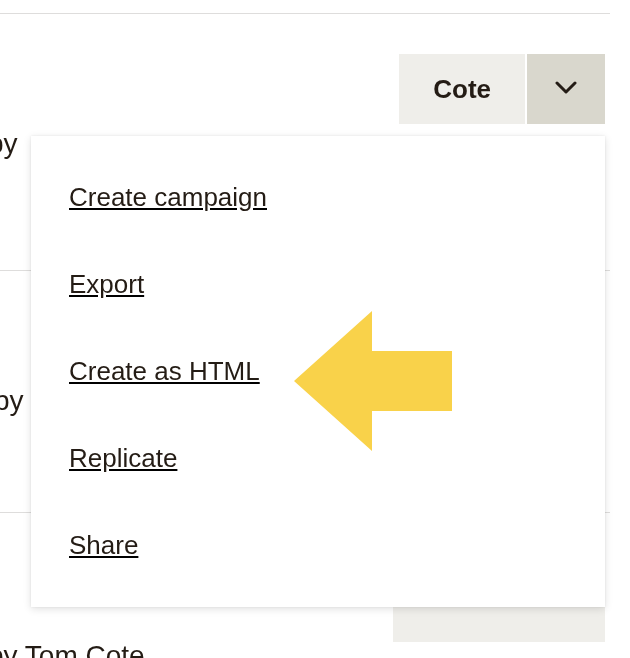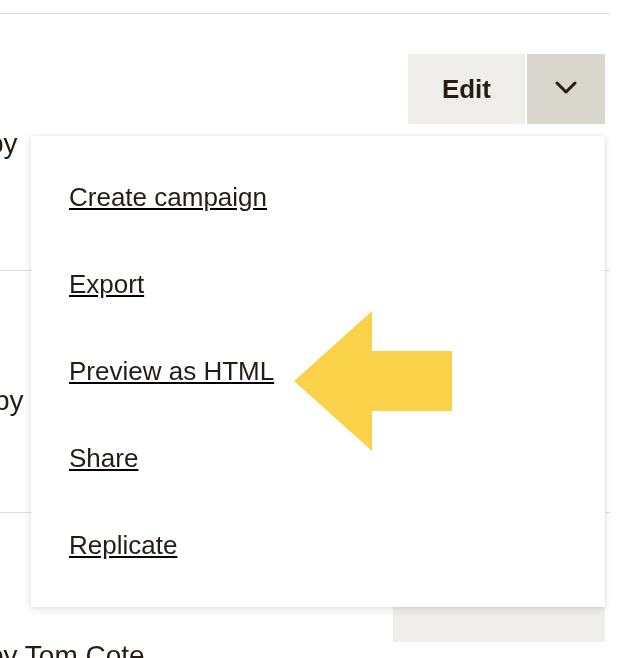--- a/index.html
+++ b/index.html
@@ -128,44 +128,44 @@
 <div class="bg-row-2"></div>
 
 <div class="bg-text bg-text-1">by</div>
 <div class="bg-text bg-text-2">by</div>
 <div class="bg-text bg-text-3">by Tom Cote</div>
 
 <div class="bg-button-shadow"></div>
 
 <div class="btn-group">
   <button class="edit-btn">
-    <span>Edit</span>
+    <span>Cote</span>
   </button>
   <button class="caret-btn">
     <span>
       <svg viewBox="0 0 22 14" fill="none">
         <path d="M2 2 L11 11 L20 2" stroke="#241c15" stroke-width="3" stroke-linecap="round" stroke-linejoin="round"></path>
       </svg>
     </span>
   </button>
 </div>
 
 <div class="dropdown">
   <div class="dropdown-item">
     <span>Create campaign</span>
   </div>
   <div class="dropdown-item">
     <span>Export</span>
   </div>
   <div class="dropdown-item">
-    <span>Preview as HTML</span>
+    <span>Create as HTML</span>
+  </div>
+  <div class="dropdown-item">
+    <span>Replicate</span>
   </div>
   <div class="dropdown-item">
     <span>Share</span>
-  </div>
-  <div class="dropdown-item">
-    <span>Replicate</span>
   </div>
 </div>
 
 <svg class="arrow" viewBox="0 0 158 140">
   <polygon points="0,70 78,0 78,40 158,40 158,100 78,100 78,140" fill="#f9d24a"></polygon>
 </svg>
 
 </body></html>

